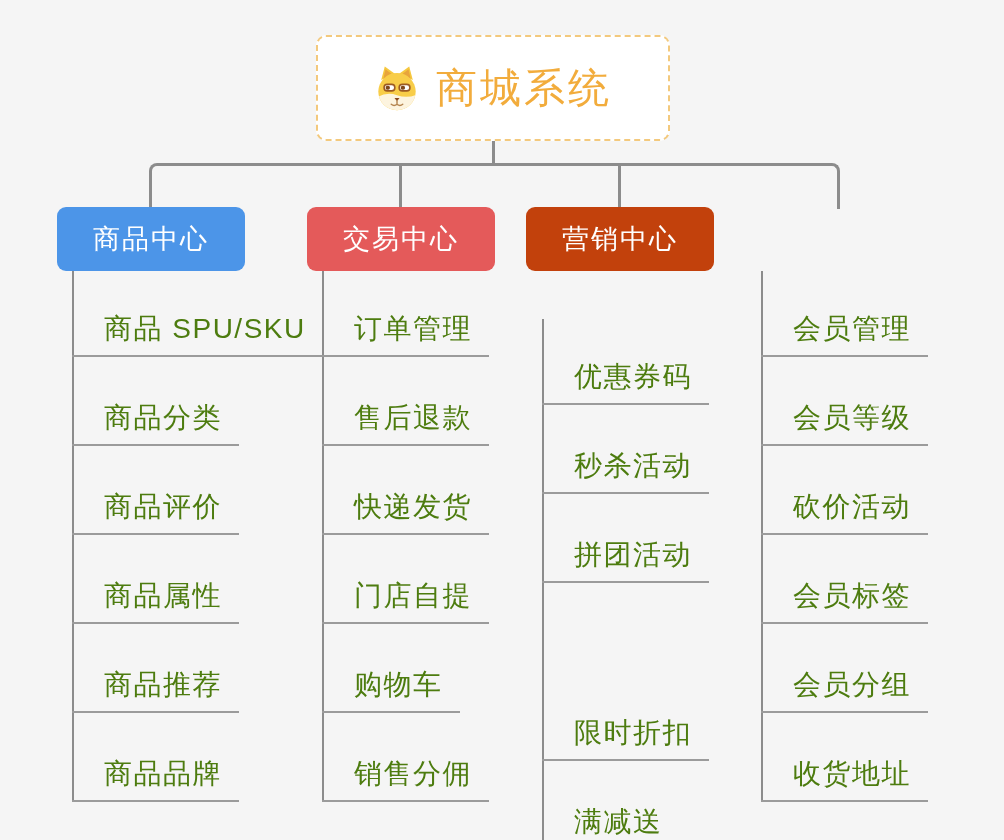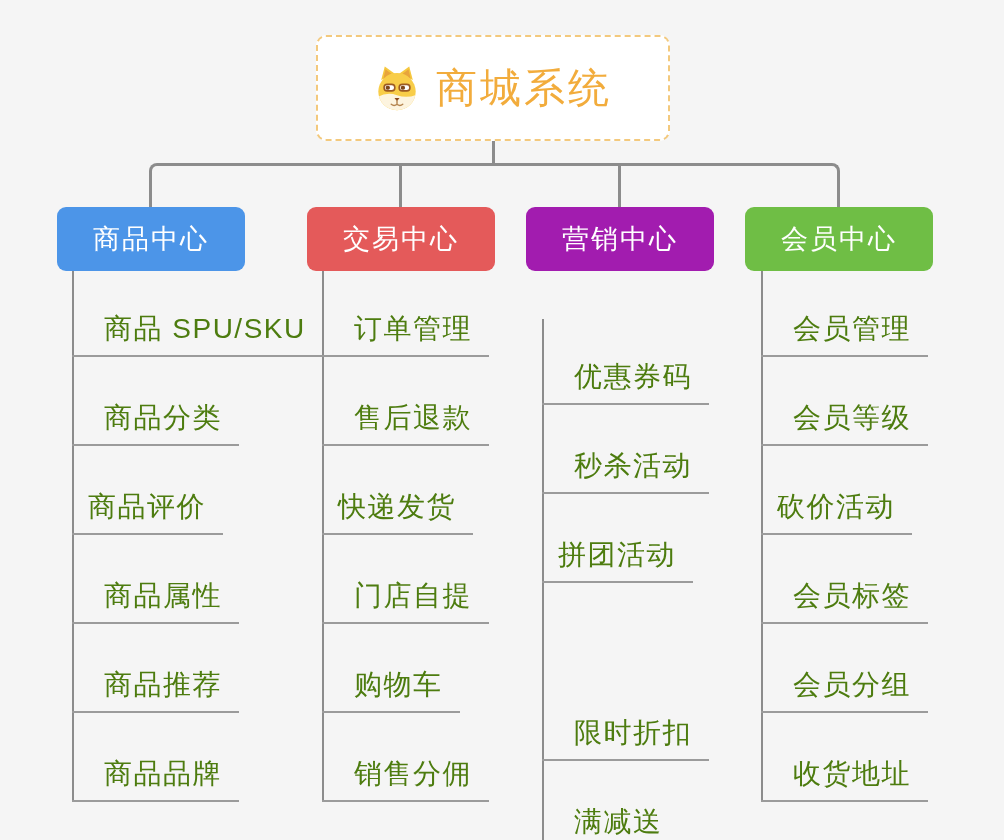--- a/index.html
+++ b/index.html
@@ -96,21 +96,21 @@
     letter-spacing: 1.5px;
     color: #4d7c0f;
     line-height: 36px;
     padding: 0 17px 8px 32px;
     border-bottom: 2px solid #9b9b9b;
     pointer-events: auto;
     cursor: default;
   }
   .r1 { top: 311px; }
   .r2 { top: 400px; }
-  .r3 { top: 489px; padding-left: 16px; }
+  .r3 { top: 489px; }
   .r4 { top: 578px; }
   .r5 { top: 667px; }
   .r6 { top: 756px; }
 </style>
 </head>
 <body>
 
 <div class="canvas">
 
   <div class="conn root-stub"></div>
@@ -142,25 +142,22 @@
     </span>
     <span class="root-label" style="color: rgb(242, 172, 60);">商城系统</span>
   </div>
 
   <div class="branch-box bb-1" style="background: rgb(76, 149, 232); text-align: right;">
     <span>商品中心</span>
   </div>
   <div class="branch-box bb-2" style="background: rgb(228, 90, 90);">
     <span>交易中心</span>
   </div>
-  <div class="branch-box bb-3" style="background: #a21caf;">
+  <div class="branch-box bb-3" style="background: #c2410c;">
     <span>营销中心</span>
-  </div>
-  <div class="branch-box bb-4" style="background: rgb(111, 190, 69);">
-    <span>会员中心</span>
   </div>
 
   <div class="column col-1">
     <div class="trunk"></div>
     <div class="leaf r1">商品 SPU/SKU</div>
     <div class="leaf r2">商品分类</div>
     <div class="leaf r3">商品评价</div>
     <div class="leaf r4">商品属性</div>
     <div class="leaf r5">商品推荐</div>
     <div class="leaf r6">商品品牌</div>

